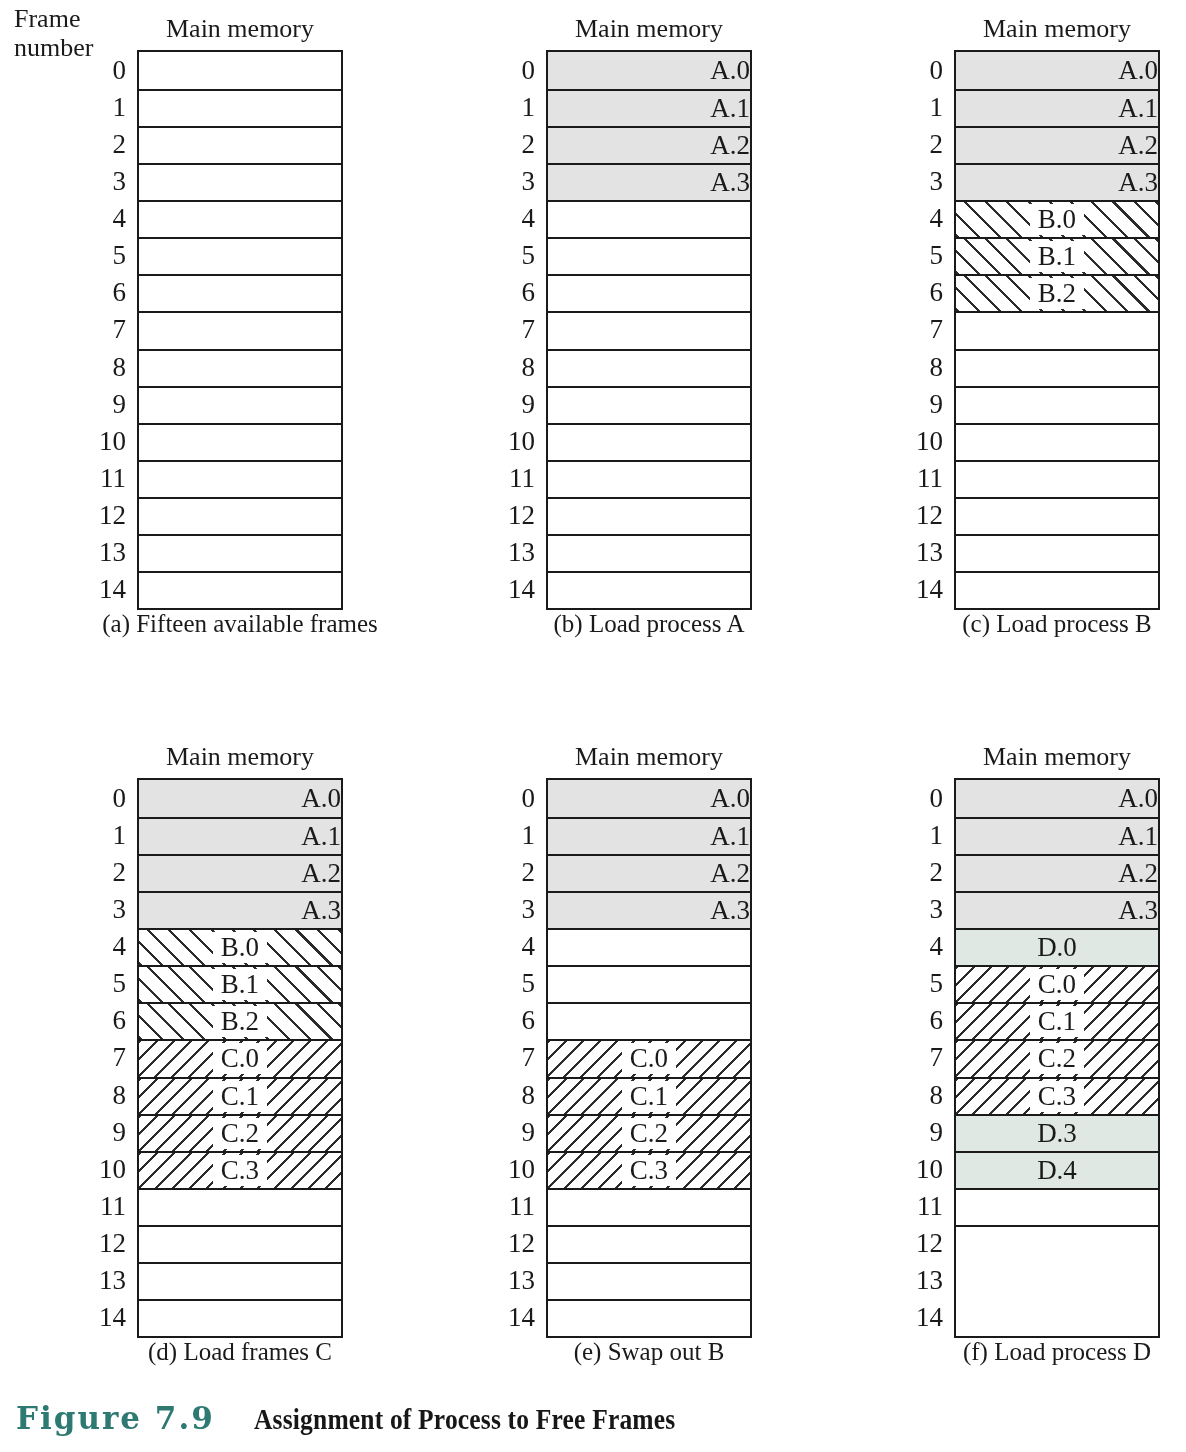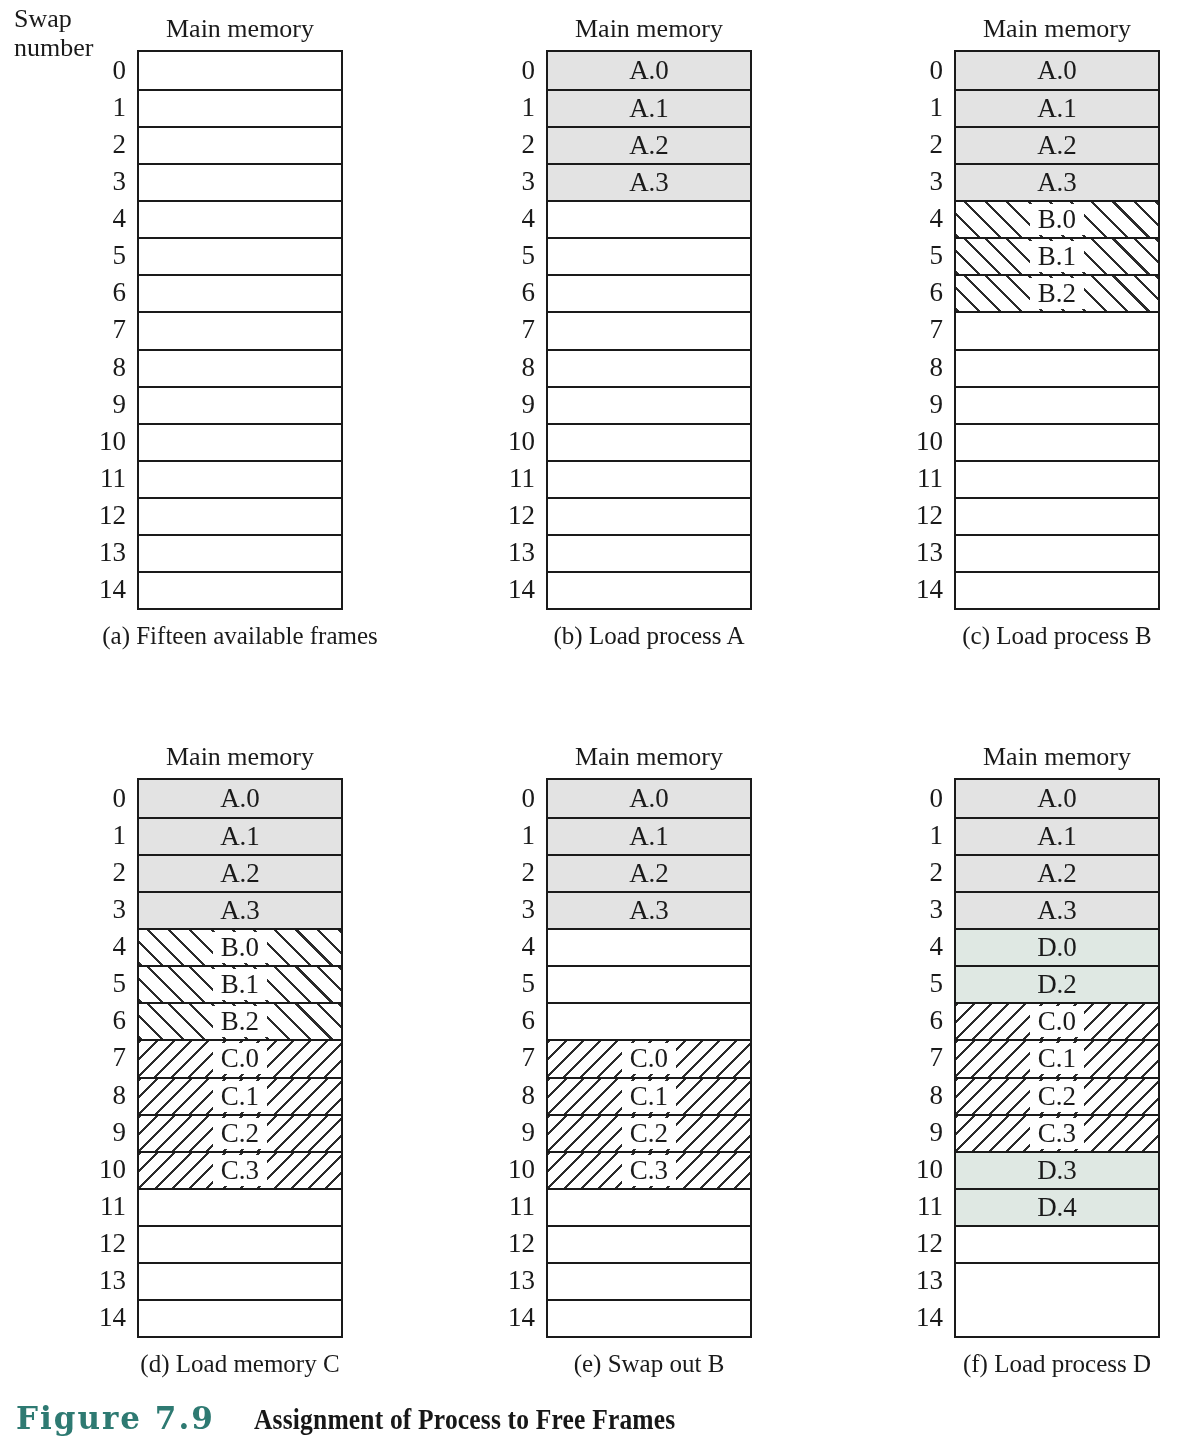--- a/index.html
+++ b/index.html
@@ -46,33 +46,33 @@
     display: grid; grid-template-rows: repeat(15, 1fr);
     border: 2px solid var(--line); box-sizing: border-box;
     background: #fff;
   }
   .cell {
     position: relative;
     display: flex; align-items: center; justify-content: center;
   }
   .cell + .cell { border-top: 2px solid var(--line); }
   .cell-text { font-size: 27px; line-height: 1; z-index: 1; }
-  .fill-A { background: var(--a-fill); }
+  .fill-A { background: var(--a-fill); justify-content: flex-end; }
   .fill-D { background: var(--d-fill); }
   .fill-B {
     background: repeating-linear-gradient(45deg,
       #2b2b2b 0px, #2b2b2b 2.2px, rgba(0,0,0,0) 2.2px, rgba(0,0,0,0) 15px);
   }
   .fill-C {
     background: repeating-linear-gradient(135deg,
       #2b2b2b 0px, #2b2b2b 2px, rgba(0,0,0,0) 2px, rgba(0,0,0,0) 12px);
   }
   .hatch-label { background: #ffffff; padding: 2px 8px; }
   .sub-label {
-    margin-left: 62px; width: 206px; margin-top: 12px;
+    margin-left: 62px; width: 206px; 
     display: flex; justify-content: center;
     font-size: 25px; white-space: nowrap;
   }
   .caption {
     position: absolute; left: 16px; top: 1400px;
     white-space: nowrap; font-weight: bold;
   }
   .caption-number {
     display: inline-block; vertical-align: baseline;
     font-family: "DejaVu Serif", serif;
@@ -83,21 +83,21 @@
     display: inline-block; vertical-align: baseline;
     font-size: 29px; letter-spacing: 0.2px;
     transform: scaleX(0.88); transform-origin: left center;
     color: #171717;
   }
 </style>
 </head>
 <body>
 
 <div class="frame-label">
-  <div>Swap</div>
+  <div>Frame</div>
   <div>number</div>
 </div>
 
 <div id="diagrams">
     <div class="diagram pos-0">
       <div class="mm-header">Main memory</div>
       <div class="dbody">
         <div class="nums">
           <div class="num">0</div>
           <div class="num">1</div>
@@ -297,21 +297,21 @@
           <div class="cell fill-C">
             <span class="cell-text hatch-label">C.3</span>
           </div>
           <div class="cell fill-empty"></div>
           <div class="cell fill-empty"></div>
           <div class="cell fill-empty"></div>
           <div class="cell fill-empty"></div>
         </div>
       </div>
       <div class="sub-label">
-        <span>(d) Load memory C</span>
+        <span>(d) Load frames C</span>
       </div>
     </div>
     <div class="diagram pos-4">
       <div class="mm-header">Main memory</div>
       <div class="dbody">
         <div class="nums">
           <div class="num">0</div>
           <div class="num">1</div>
           <div class="num">2</div>
           <div class="num">3</div>
@@ -393,23 +393,20 @@
             <span class="cell-text">A.1</span>
           </div>
           <div class="cell fill-A">
             <span class="cell-text">A.2</span>
           </div>
           <div class="cell fill-A">
             <span class="cell-text">A.3</span>
           </div>
           <div class="cell fill-D">
             <span class="cell-text">D.0</span>
-          </div>
-          <div class="cell fill-D">
-            <span class="cell-text">D.2</span>
           </div>
           <div class="cell fill-C">
             <span class="cell-text hatch-label">C.0</span>
           </div>
           <div class="cell fill-C">
             <span class="cell-text hatch-label">C.1</span>
           </div>
           <div class="cell fill-C">
             <span class="cell-text hatch-label">C.2</span>
           </div>

